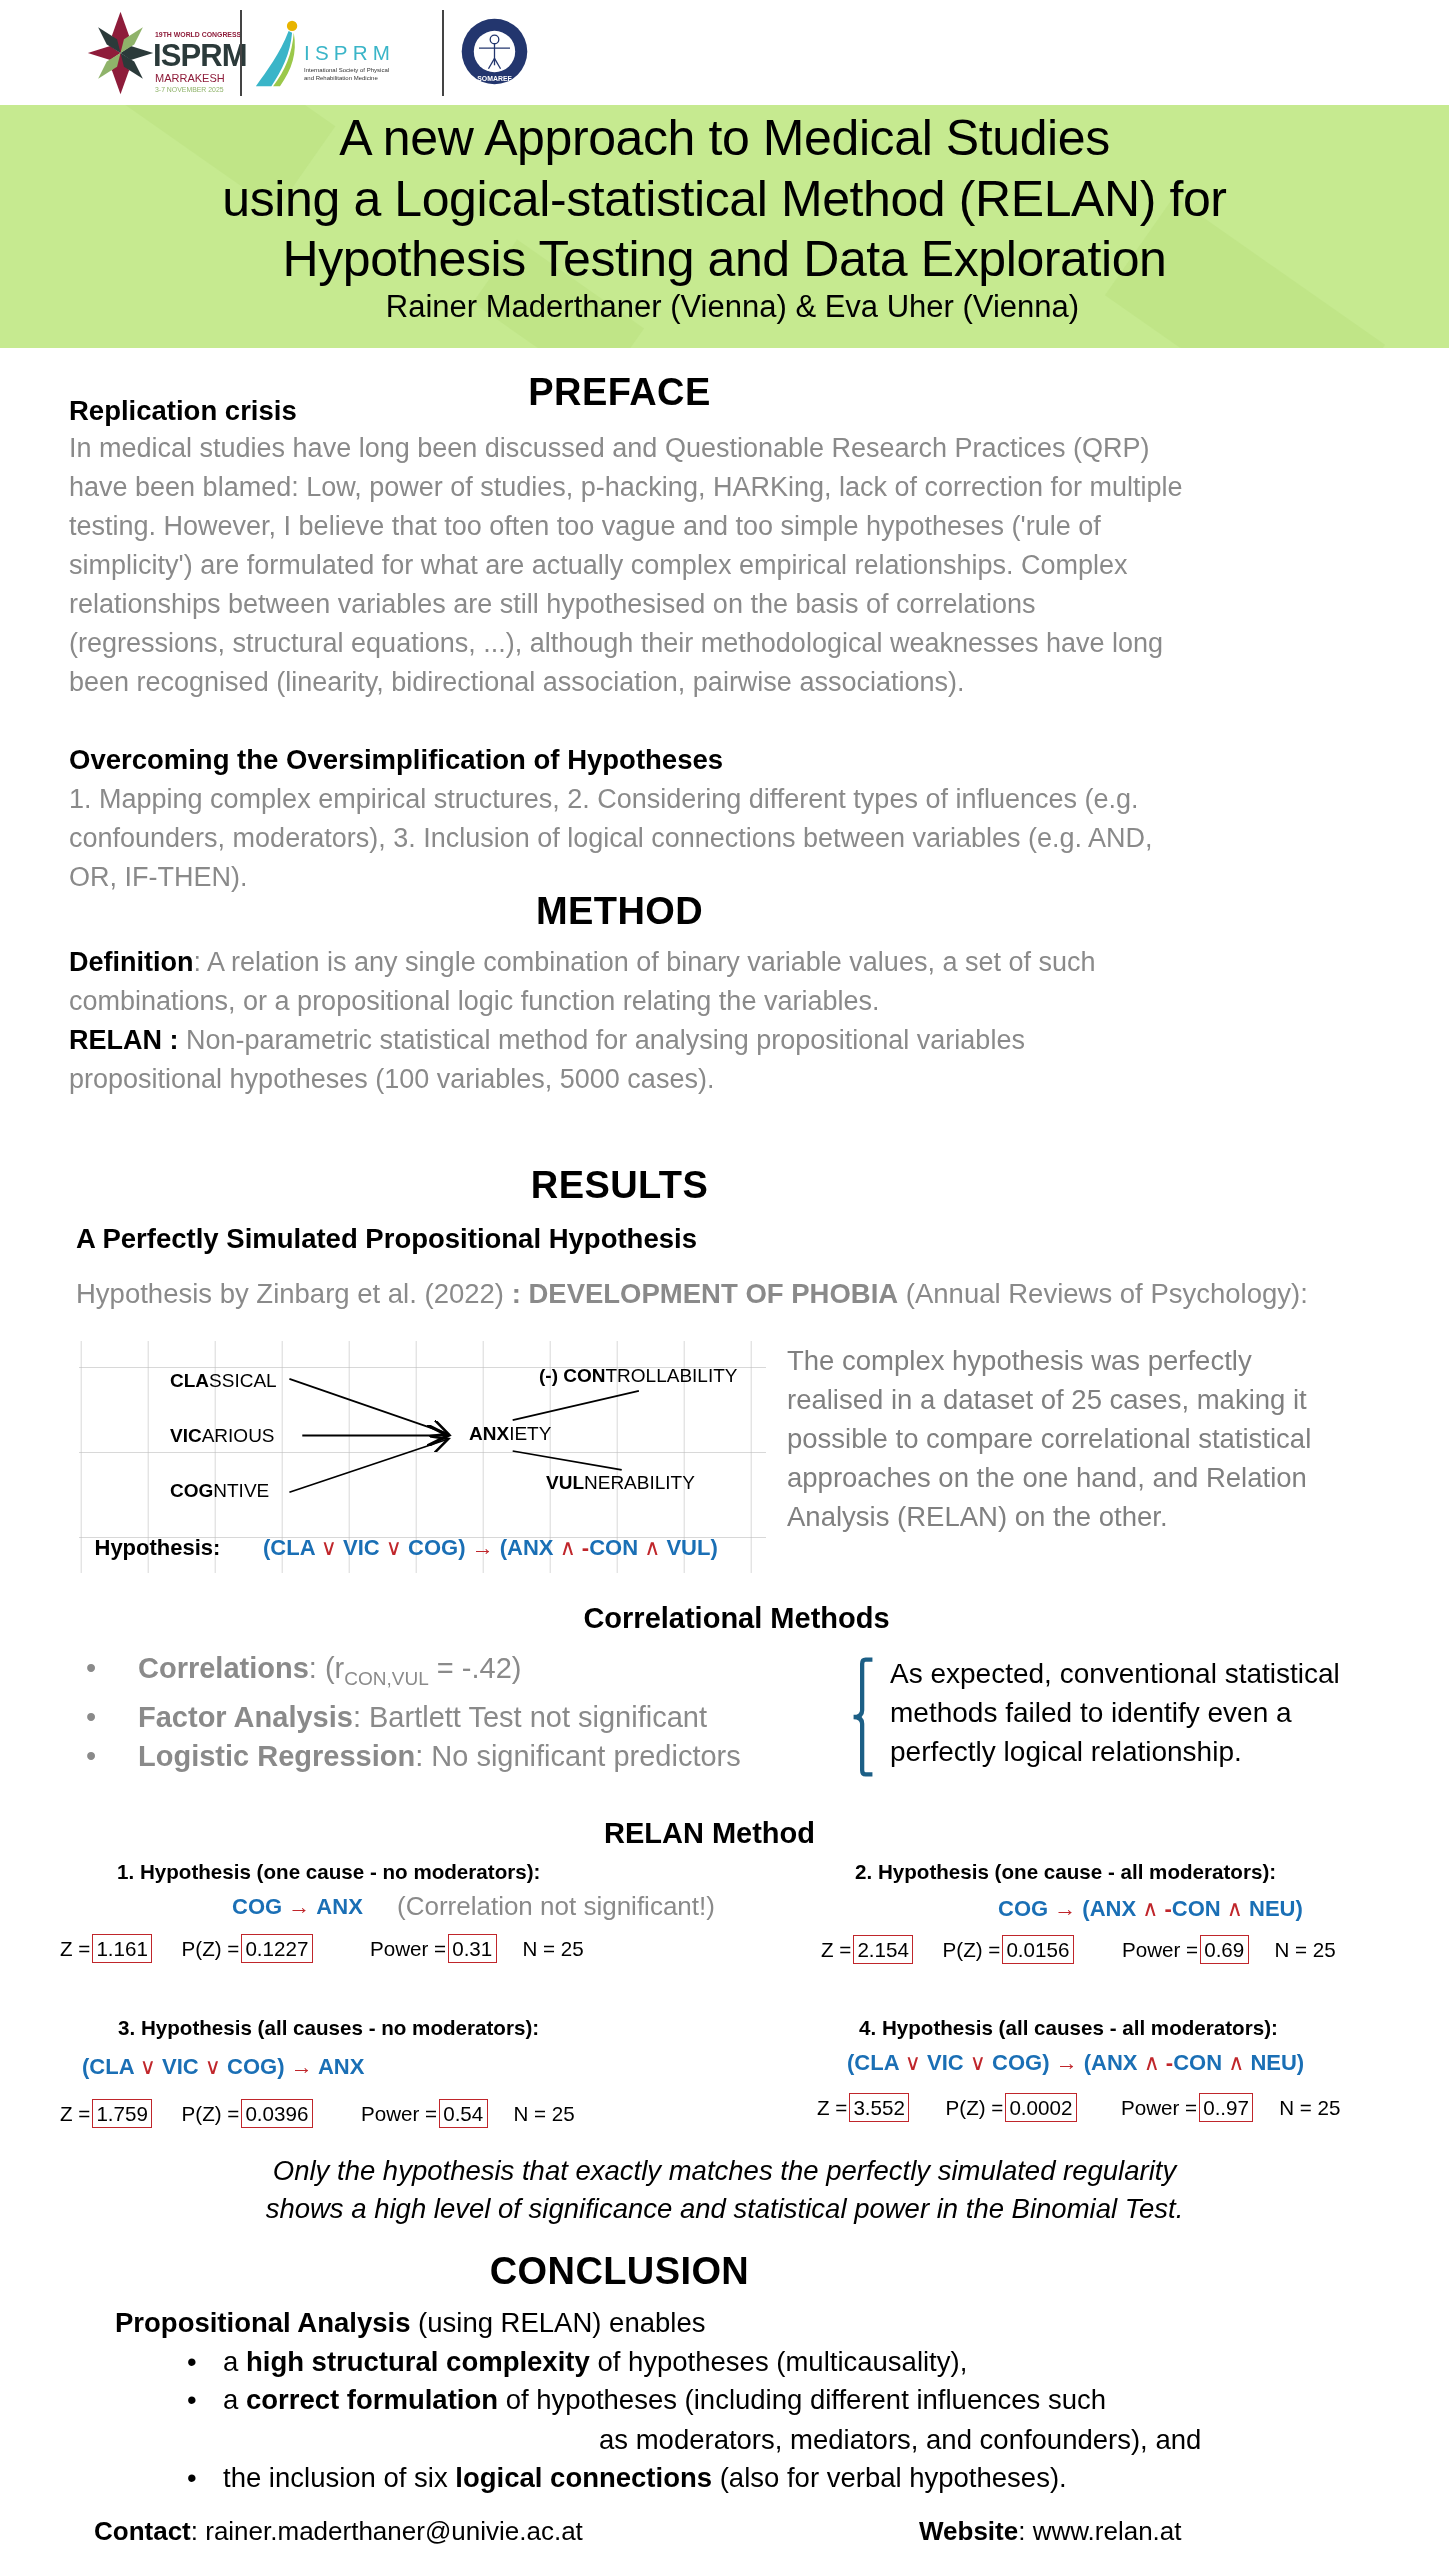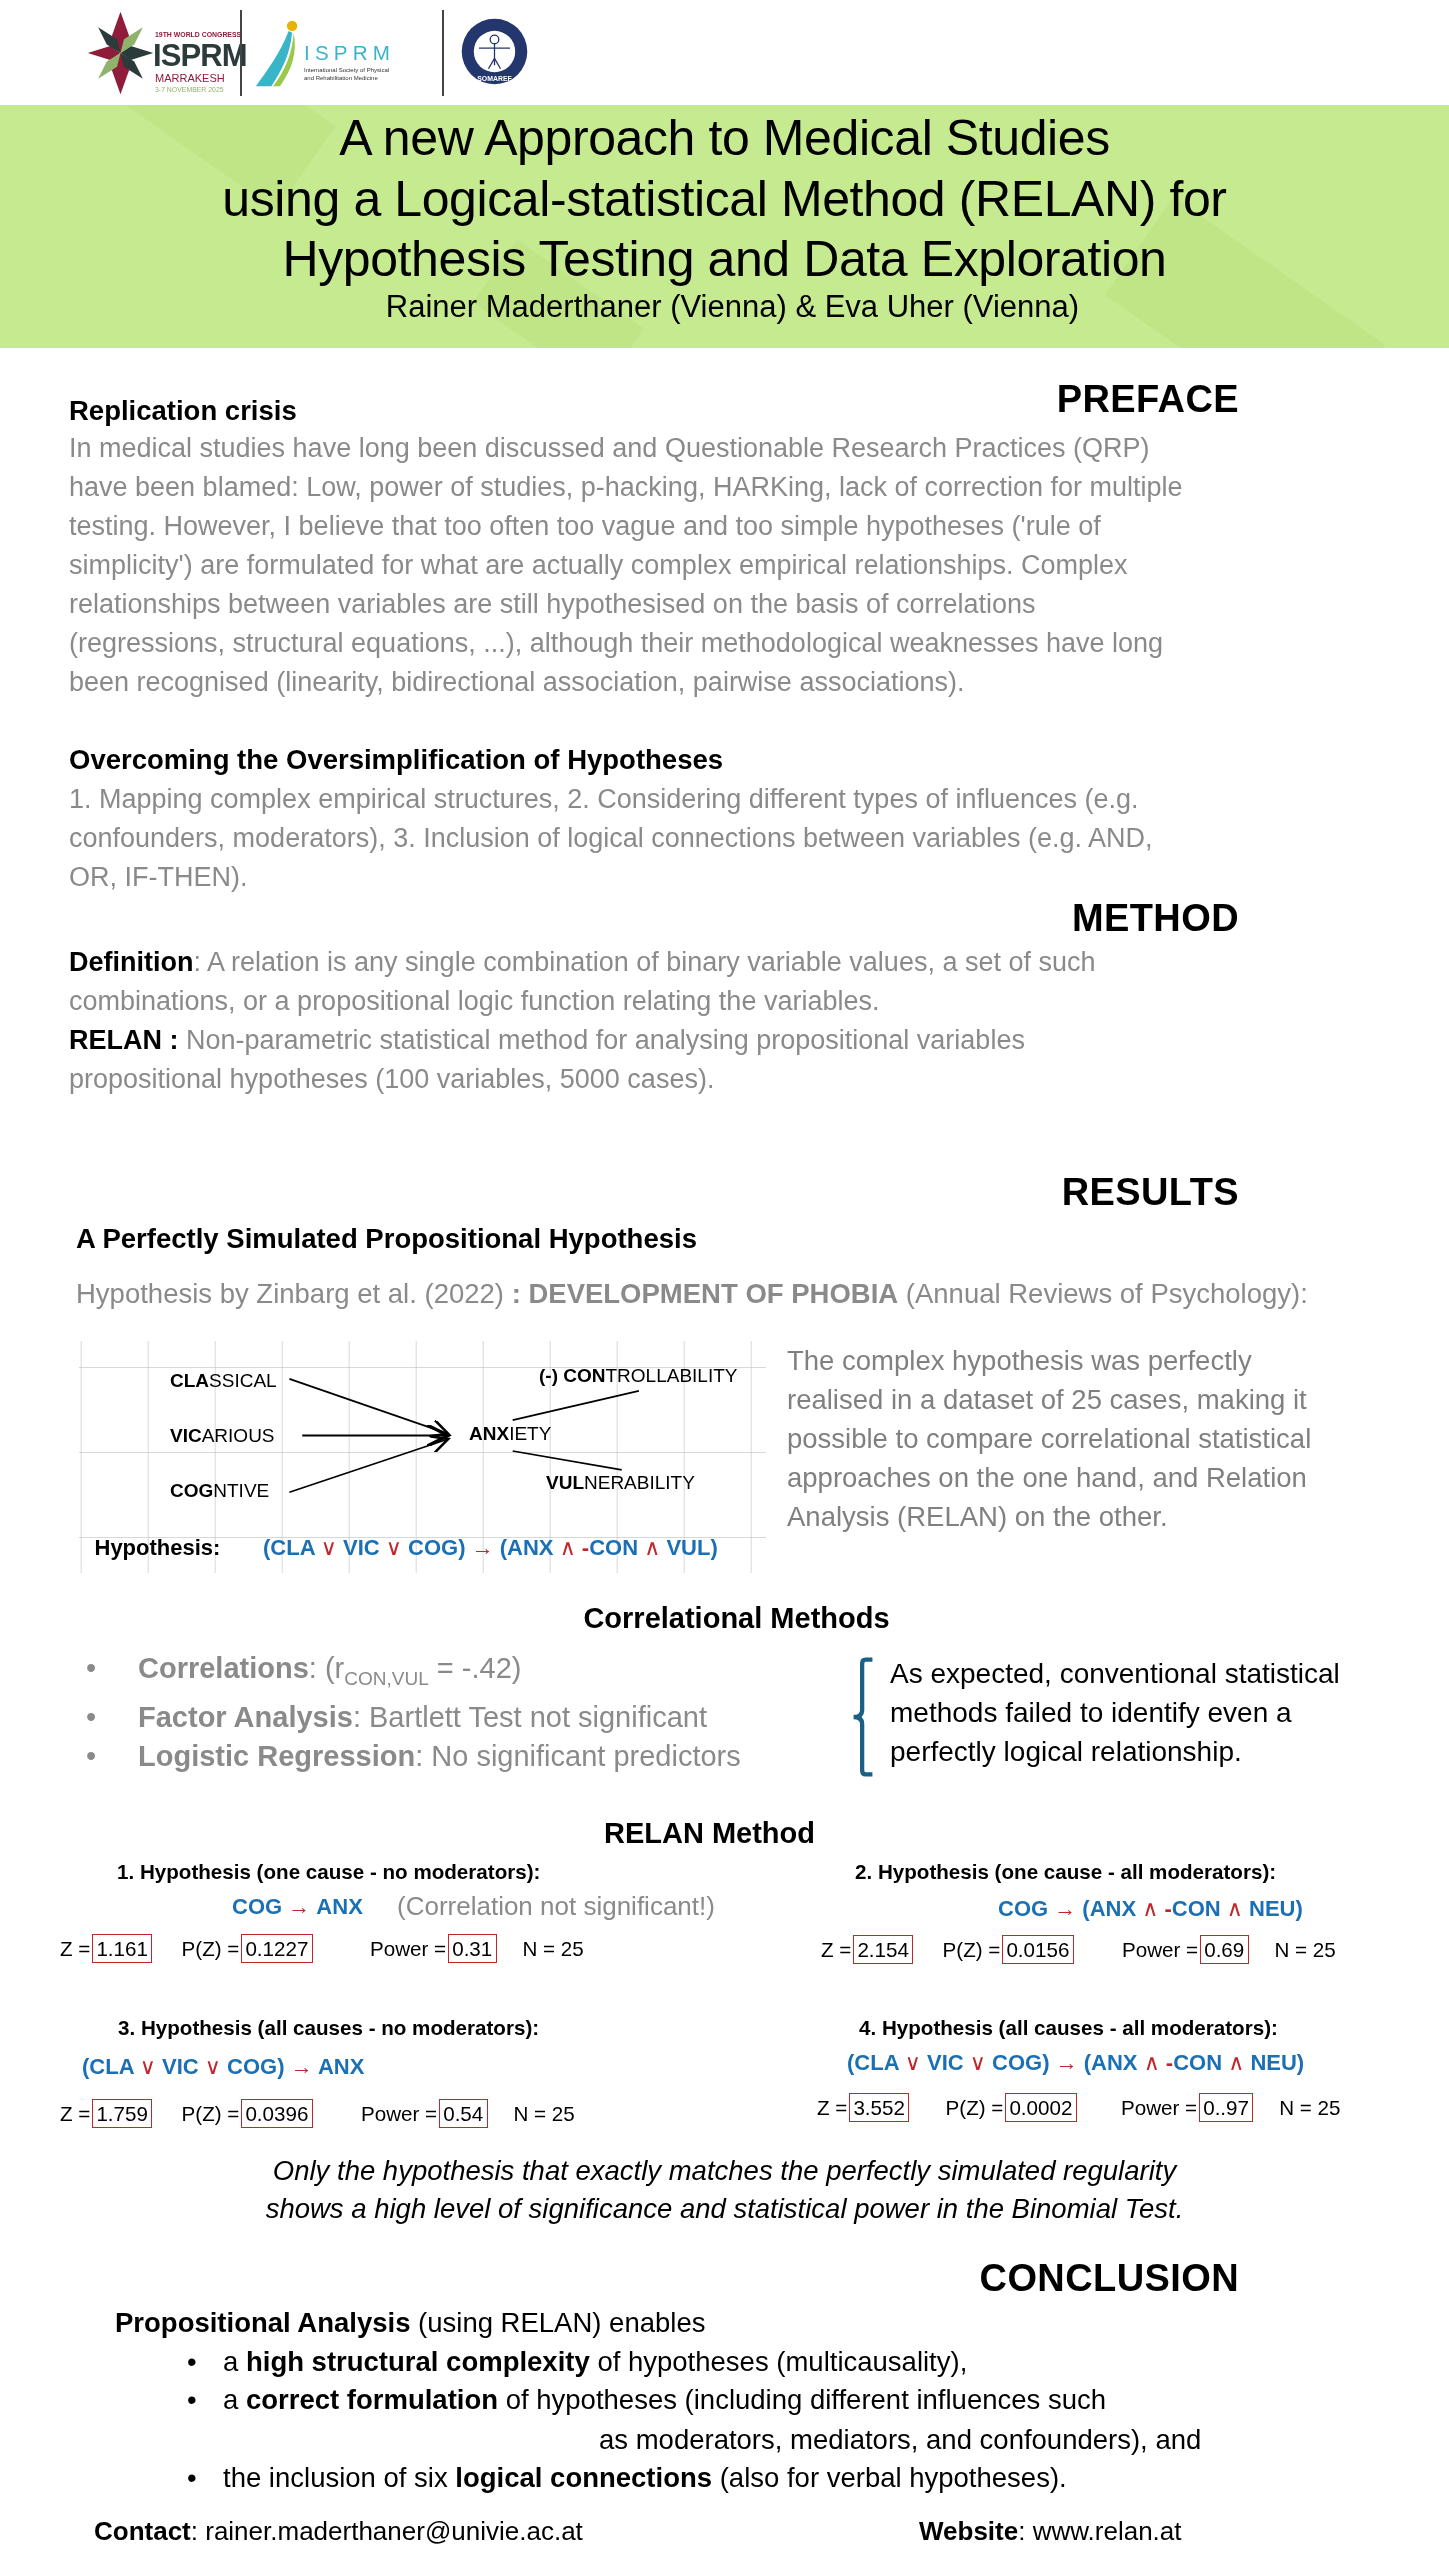--- a/index.html
+++ b/index.html
@@ -8,21 +8,21 @@
 
   .abs { position: absolute; }
   .divider-v { width: 1.7px; background: #444; }
 
   
   .banner { left: 0; top: 105px; width: 1449px; height: 243px; background: #c6ea90; overflow: hidden; }
   .banner .shape { position: absolute; background: rgba(180,220,120,0.35); transform: rotate(35deg); }
   .title-line { position: absolute; left: 0; width: 1449px; text-align: center; font-size: 50px; line-height: 60px; color: #000; letter-spacing: -0.4px; }
   .authors { position: absolute; left: 0; width: 1449px; text-align: center; font-size: 31px; color: #000; }
 
-  .section-title { position: absolute; left: 0; width: 1239px; text-align: right; font-weight: bold; font-size: 38px; letter-spacing: 0.4px; margin-top: 7px; }
+  .section-title { position: absolute; left: 0; width: 1239px; text-align: center; font-weight: bold; font-size: 38px; letter-spacing: 0.4px; }
   .subhead { font-weight: bold; font-size: 27.5px; color: #000; }
   .para { font-size: 27px; line-height: 39px; color: #8a8a8a; }
   .black-bold { color: #000; font-weight: bold; }
   .gray-bold { color: #8a8a8a; font-weight: bold; }
 
   
   .diagram { left: 79px; top: 1341px; width: 687px; height: 232px;
     background-image:
       linear-gradient(to right, rgba(190,190,190,0.6) 0.9px, transparent 0.9px),
       linear-gradient(to bottom, rgba(190,190,190,0.6) 0.9px, transparent 0.9px);

